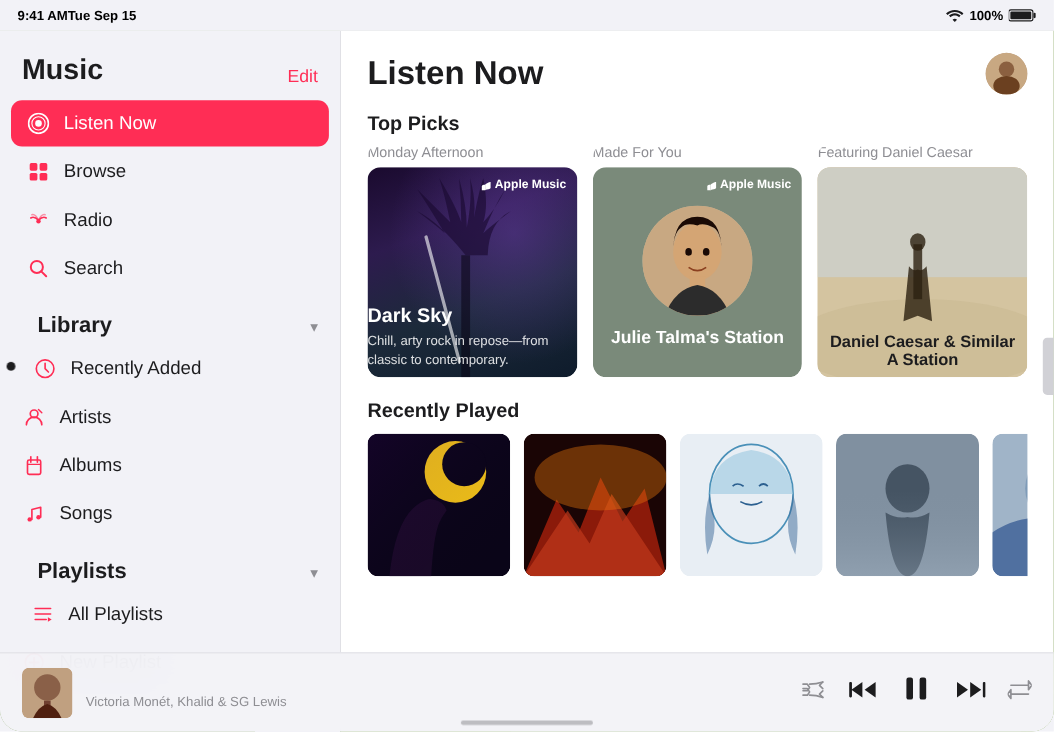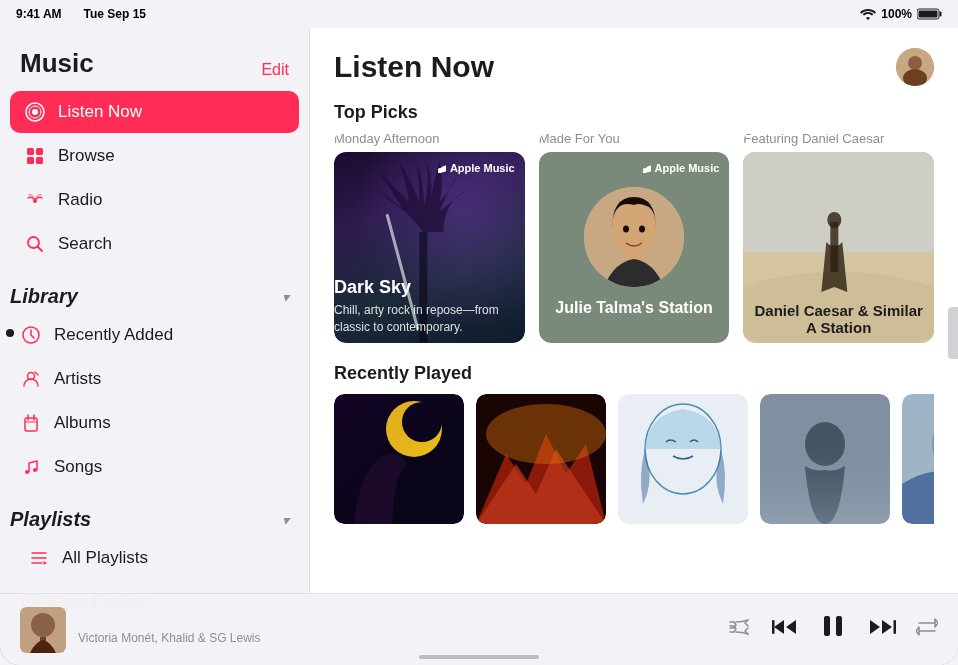--- a/index.html
+++ b/index.html
@@ -20,21 +20,21 @@
       height: 28px;
       background: #f2f2f7;
       display: flex;
       align-items: center;
       justify-content: space-between;
       padding: 0 16px;
       font-size: 12px;
       font-weight: 600;
       z-index: 100;
     }
-    .status-left { display: flex; gap: 22px; align-items: center; }
+    .status-left { display: flex; gap: 0; align-items: center; }
     .status-right { display: flex; gap: 5px; align-items: center; }
 
     
     .app-container {
       position: absolute;
       top: 28px; left: 0; right: 0; bottom: 0;
       display: flex;
       background: #4d7c0f;
     }
 
@@ -93,22 +93,21 @@
       font-size: 17px;
       font-weight: 500;
     }
     .nav-item.active .nav-label { color: white; }
     .nav-item:not(.active) .nav-label { color: #1c1c1e; }
 
     .sidebar-section-header {
       display: flex;
       align-items: center;
       justify-content: space-between;
-      padding: 18px 20px 6px 10px;
-      font-style: italic;
+      padding: 18px 20px 6px 34px;
     }
     .sidebar-section-title {
       font-size: 20px;
       font-weight: 700;
       color: #1c1c1e;
     }
     .sidebar-section-chevron {
       color: #8e8e93;
       font-size: 14px;
     }
@@ -456,21 +455,21 @@
         </span>
         <span class="nav-label">Search</span>
       </div>
     </div>
 
     <div class="sidebar-section-header">
       <span class="sidebar-section-title">Library</span>
       <span class="sidebar-section-chevron">▾</span>
     </div>
 
-    <div class="nav-item" style="padding-left:20px;">
+    <div class="nav-item" style="padding-left:30px;">
       <span class="nav-icon">
         <svg width="20" height="20" viewBox="0 0 20 20">
           <circle cx="10" cy="10" r="8" fill="none" stroke="#ff2d55" stroke-width="1.5"></circle>
           <polyline points="10,5 10,10 13,13" stroke="#ff2d55" stroke-width="1.5" fill="none" stroke-linecap="round" stroke-linejoin="round"></polyline>
         </svg>
       </span>
       <span class="nav-label">Recently Added</span>
     </div>
 
     <div class="nav-item" style="padding-left:20px;">

